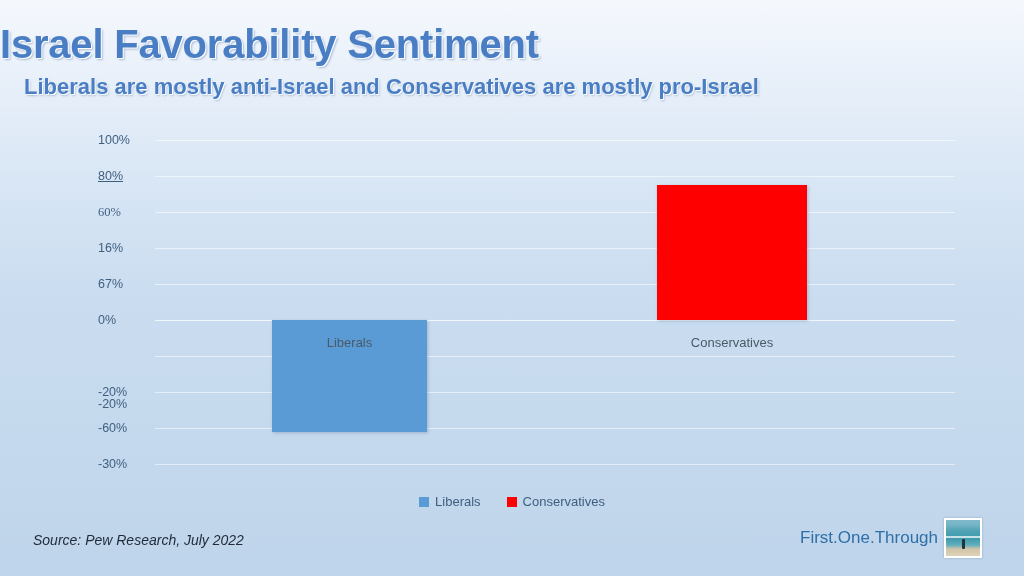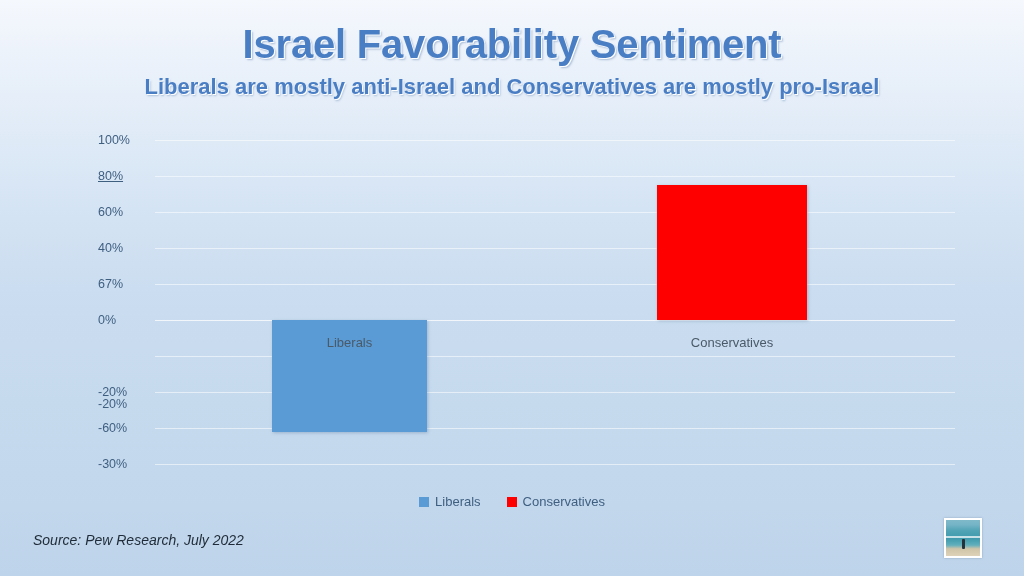--- a/index.html
+++ b/index.html
@@ -27,41 +27,42 @@
       #bed4ea 100%);
     overflow: hidden;
   }
 
   
   .title-block {
     position: absolute;
     top: 22px;
     left: 0;
     width: 1024px;
-    text-align: center;
+    text-align: left;
   }
   .main-title {
     font-size: 40px;
     font-weight: bold;
     color: #4a7ec4;
     letter-spacing: -0.2px;
     text-shadow:
       1px 1px 0 #ffffff,
       2px 2px 2px rgba(120,150,190,0.55);
     line-height: 1.1;
   }
   .sub-title {
     margin-top: 8px;
     font-size: 22px;
     font-weight: bold;
     color: #4a7ec4;
     text-shadow:
       1px 1px 0 #ffffff,
       1.5px 1.5px 2px rgba(120,150,190,0.5);
     line-height: 1.15;
+    padding-left: 24px;
   }
 
   
   .plot-wrap {
     position: absolute;
     left: 0;
     top: 140px;
     width: 1024px;
     height: 340px;
   }
@@ -213,22 +214,22 @@
     <div class="gridline" style="top:144px;"></div>
     <div class="gridline zero" style="top:180px;"></div>
     <div class="gridline" style="top:216px;"></div>
     <div class="gridline" style="top:252px;"></div>
     <div class="gridline" style="top:288px;"></div>
     <div class="gridline" style="top:324px;"></div>
 
     <div class="y-axis">
       <div class="y-tick" style="top:0px;">100%</div>
       <div class="y-tick" style="top:36px;text-decoration:underline;">80%</div>
-      <div class="y-tick" style="top:72px;">60%</div>
-      <div class="y-tick" style="top:108px;">40%</div>
+      <div class="y-tick" style="top:72px;font-family:Liberation Serif, serif;">60%</div>
+      <div class="y-tick" style="top:108px;">16%</div>
       <div class="y-tick" style="top:144px;">67%</div>
       <div class="y-tick" style="top:180px;">0%</div>
       <div class="y-tick" style="top:216px;margin-top:48px;">-20%</div>
       <div class="y-tick" style="top:252px;">-20%</div>
       <div class="y-tick" style="top:288px;">-60%</div>
       <div class="y-tick" style="top:324px;">-30%</div>
     </div>
 
     <div class="bar bar-blue" style="left:272px; top:180px; width:155px; height:112px;"></div>
     <div class="bar-label" style="left:272px; top:195px; width:155px;">Liberals</div>
@@ -244,20 +245,21 @@
       <span>Liberals</span>
     </div>
     <div class="legend-item">
       <span class="legend-swatch" style="background:#ff0000;"></span>
       <span>Conservatives</span>
     </div>
   </div>
 
   <div class="source">Source: Pew Research, July 2022</div>
 
+  <div class="brand">First.One.Through</div>
 
   <div class="logo">
     <div class="logo-inner">
       <div class="logo-surf"></div>
       <div class="logo-figure"></div>
     </div>
   </div>
 
 </div>
 

